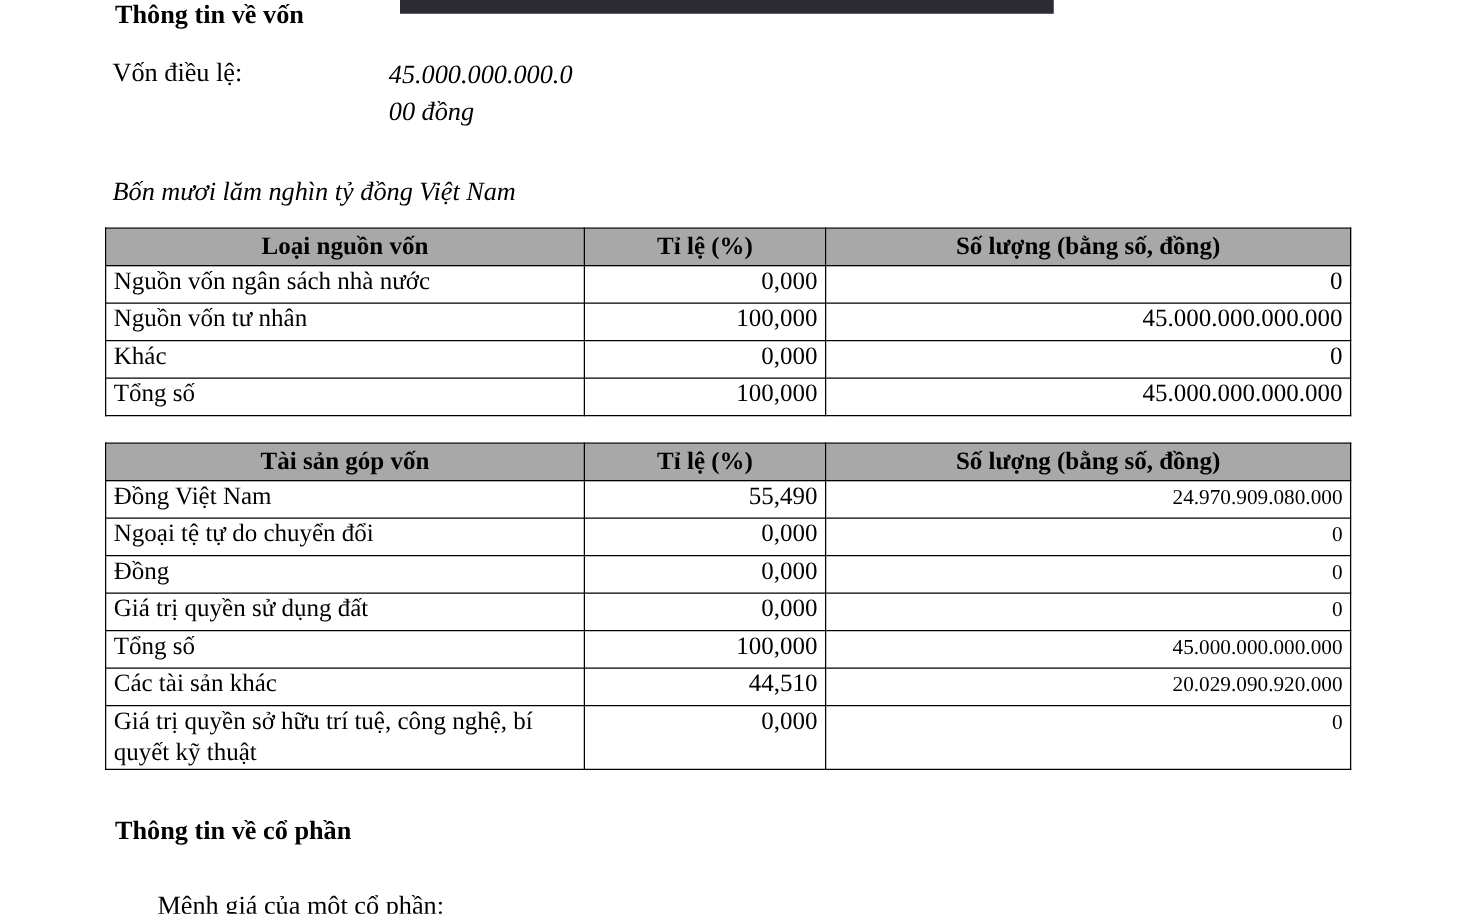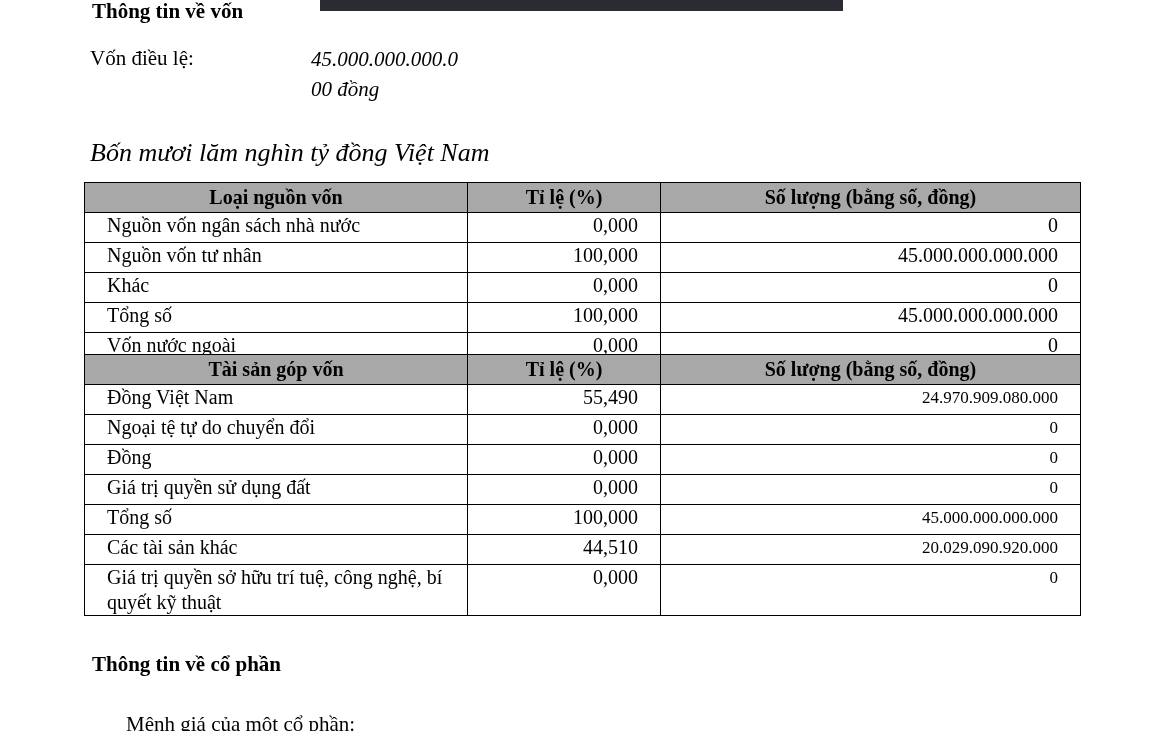--- a/index.html
+++ b/index.html
@@ -59,21 +59,21 @@
   #charter-value { left: 311px; top: 44px; width: 215px; }
   #charter-value .ln { display: block; white-space: pre; }
 
   #par-label { left: 90px; top: 710px; margin-left: 36px; }
   #par-value { left: 430px; top: 736px; white-space: nowrap; }
 
   
   .caption-italic {
     position: absolute;
     font-style: italic;
-    font-size: 26px;
+    font-size: 21px;
     line-height: 26px;
     white-space: nowrap;
   }
   #amount-words { left: 90px; top: 140px; }
 
   
   table.cap-table {
     position: absolute;
     border-collapse: collapse;
     table-layout: fixed;
@@ -82,21 +82,21 @@
   #table-sources { left: 84px; top: 182px; width: 996px; }
   #table-assets  { left: 84px; top: 354px; width: 996px; }
 
   table.cap-table col.c-name { width: 383px; }
   table.cap-table col.c-rate { width: 193px; }
   table.cap-table col.c-amt  { width: 420px; }
 
   table.cap-table th,
   table.cap-table td {
     border: 1px solid #000000;
-    padding: 0 22px;
+    padding: 0 6px;
     font-size: 20px;
     line-height: 25px;
     vertical-align: top;
   }
   table.cap-table th {
     background: #a8a8a8;
     font-weight: bold;
     text-align: center;
     height: 29px;
     vertical-align: middle;
@@ -154,25 +154,20 @@
       <tr>
         <td class="name">Khác</td>
         <td class="rate">0,000</td>
         <td class="amt">0</td>
       </tr>
       <tr>
         <td class="name">Tổng số</td>
         <td class="rate">100,000</td>
         <td class="amt">45.000.000.000.000</td>
       </tr>
-      <tr>
-        <td class="name">Vốn nước ngoài</td>
-        <td class="rate">0,000</td>
-        <td class="amt">0</td>
-      </tr>
     </tbody>
   </table>
 
   <table class="cap-table" id="table-assets">
     <colgroup>
       <col class="c-name">
         <col class="c-rate">
         <col class="c-amt">
     </colgroup>
     <thead>

